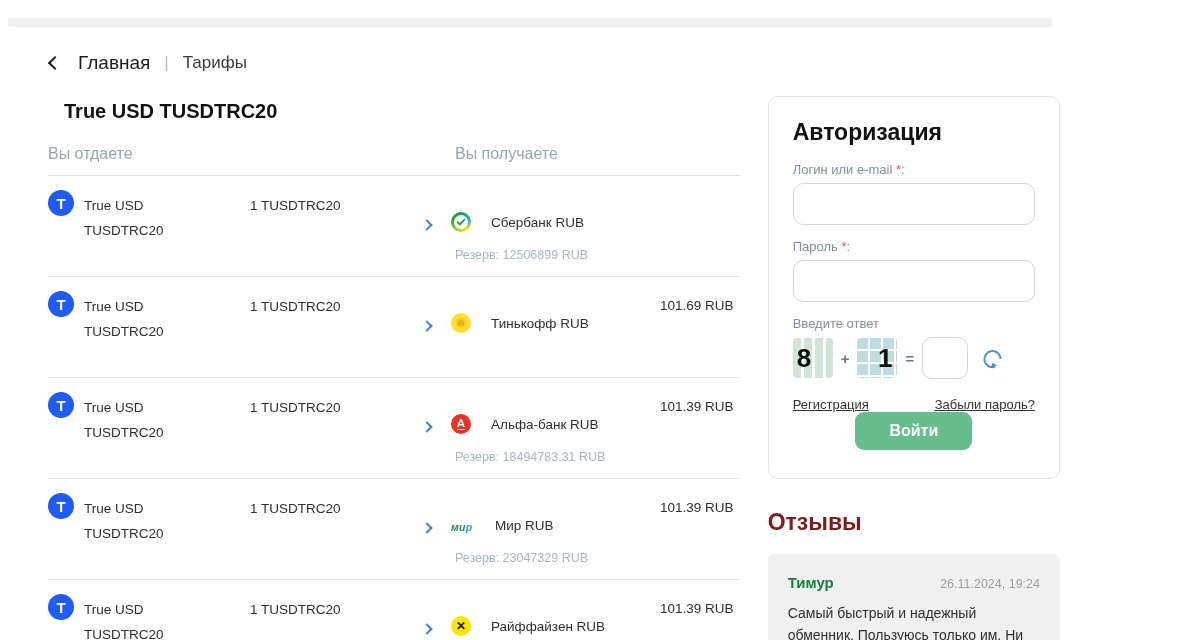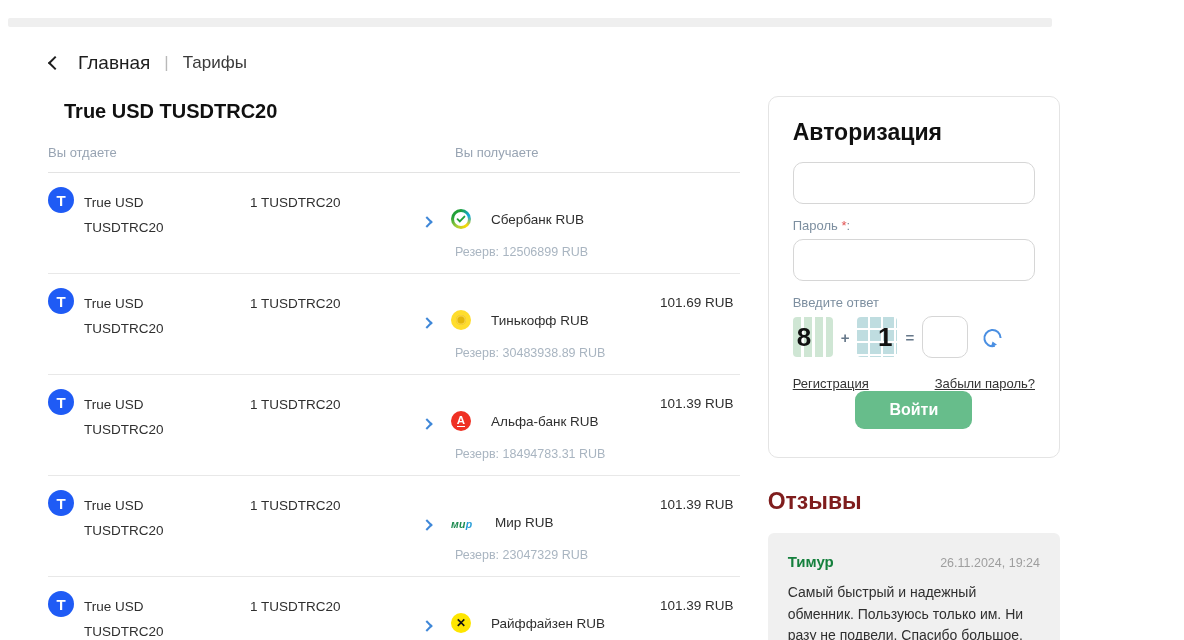--- a/index.html
+++ b/index.html
@@ -22,21 +22,21 @@
   .content { display:flex; padding:0 0 0 48px; margin-top:22px; }
   .left-col { width:762px; }
   .right-col { width:322px; margin-left:28px; }
 
   h1.listing-title { font-size:20px; font-weight:bold; color:#101010; margin:4px 0 22px 16px; }
 
   
   .thead { display:grid; grid-template-columns:202px 173px 237px 1fr; padding-bottom:12px;
     border-bottom:1px solid #e3e3e3; }
   .thead .col-get { grid-column:3; padding-left:32px; }
-  .thead span { font-size:13px; color:#98a4b3; }
+  .thead span { font-size:16px; color:#98a4b3; }
 
   .trow { display:grid; grid-template-columns:202px 173px 237px 1fr;
     grid-template-rows:58px 28px; padding-top:14px; border-bottom:1px solid #e8e8e8; }
   .cell-give { display:flex; gap:10px; grid-column:1; grid-row:1; }
   .coin { flex:0 0 26px; width:26px; height:26px; border-radius:50%; background:#1f5bf5;
     color:#fff; font-weight:bold; font-size:15px; display:flex; align-items:center; justify-content:center; }
   .give-name { font-size:13.5px; color:#2f2f2f; line-height:1.85; padding-top:4px; }
   .cell-amount { grid-column:2; grid-row:1; font-size:13.5px; padding-top:8px; }
   .cell-bank { grid-column:3; grid-row:1; display:flex; align-items:center; gap:20px; padding-top:5px; }
   .chev-right { width:8px; height:8px; border-right:2.2px solid #3e87d8; border-top:2.2px solid #3e87d8;
@@ -150,21 +150,20 @@
         </div>
         <div class="cell-amount">1 TUSDTRC20</div>
         <div class="cell-bank">
           <span class="chev-right"></span>
           <span class="bicon tink">
               <span class="emblem"></span>
             </span>
           <span class="bank-label">Тинькофф RUB</span>
         </div>
         <div class="cell-rate">101.69 RUB</div>
-        <div class="cell-reserve">Резерв: 30483938.89 RUB</div>
       </div>
 
       <div class="trow">
         <div class="cell-give">
           <span class="coin">T</span>
           <span class="give-name">
             <span>True USD</span><br>
             <span>TUSDTRC20</span>
           </span>
         </div>
@@ -216,20 +215,23 @@
         </div>
         <div class="cell-rate">101.39 RUB</div>
         <div class="cell-reserve">Резерв: 19177539.45 RUB</div>
       </div>
     </div>
 
     <div class="right-col">
       <div class="auth-card">
         <div class="auth-title">Авторизация</div>
 
+        <div class="field-label">
+          <span>Логин или e-mail</span> <span class="req">*</span><span>:</span>
+        </div>
         <input class="text-input" type="text" style="">
 
         <div class="field-label">
           <span>Пароль</span> <span class="req">*</span><span>:</span>
         </div>
         <input class="text-input" type="password" style="">
 
         <div class="field-label">Введите ответ</div>
         <div class="captcha-row">
           <span class="cap-tile cap-a">8</span>

